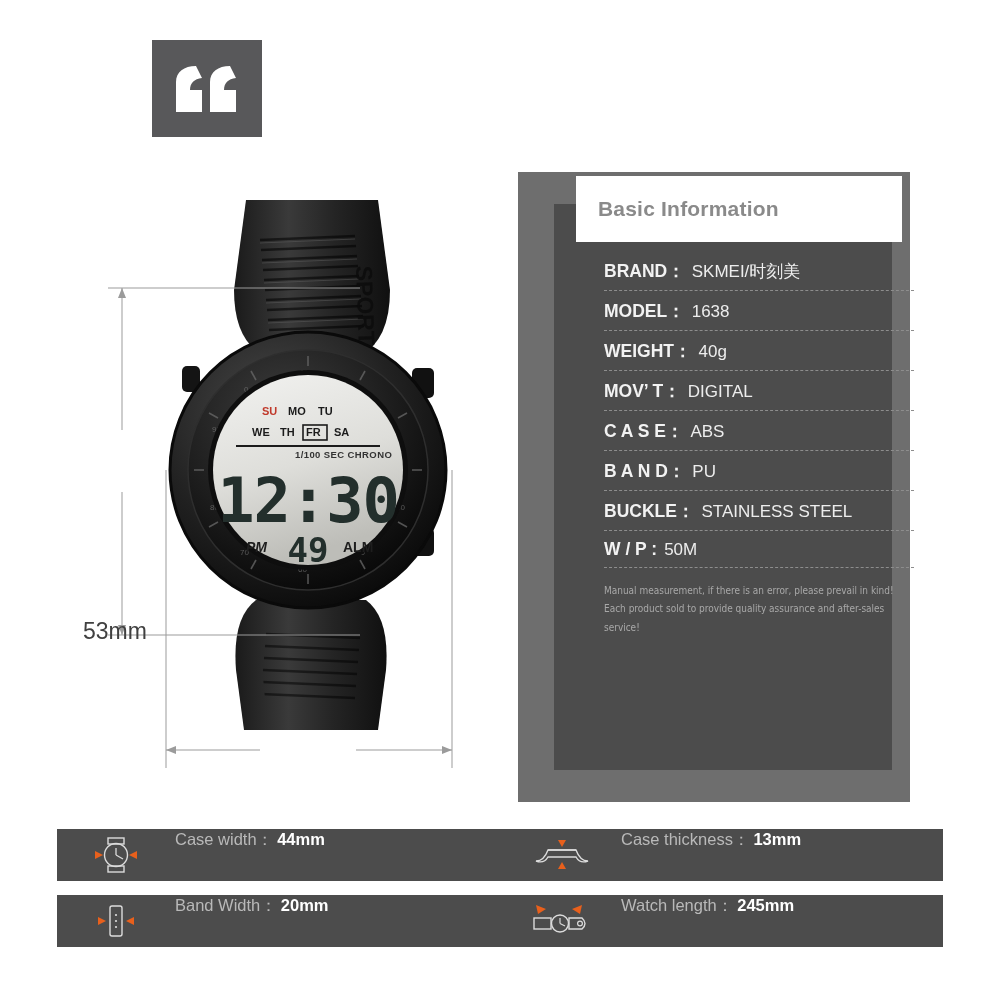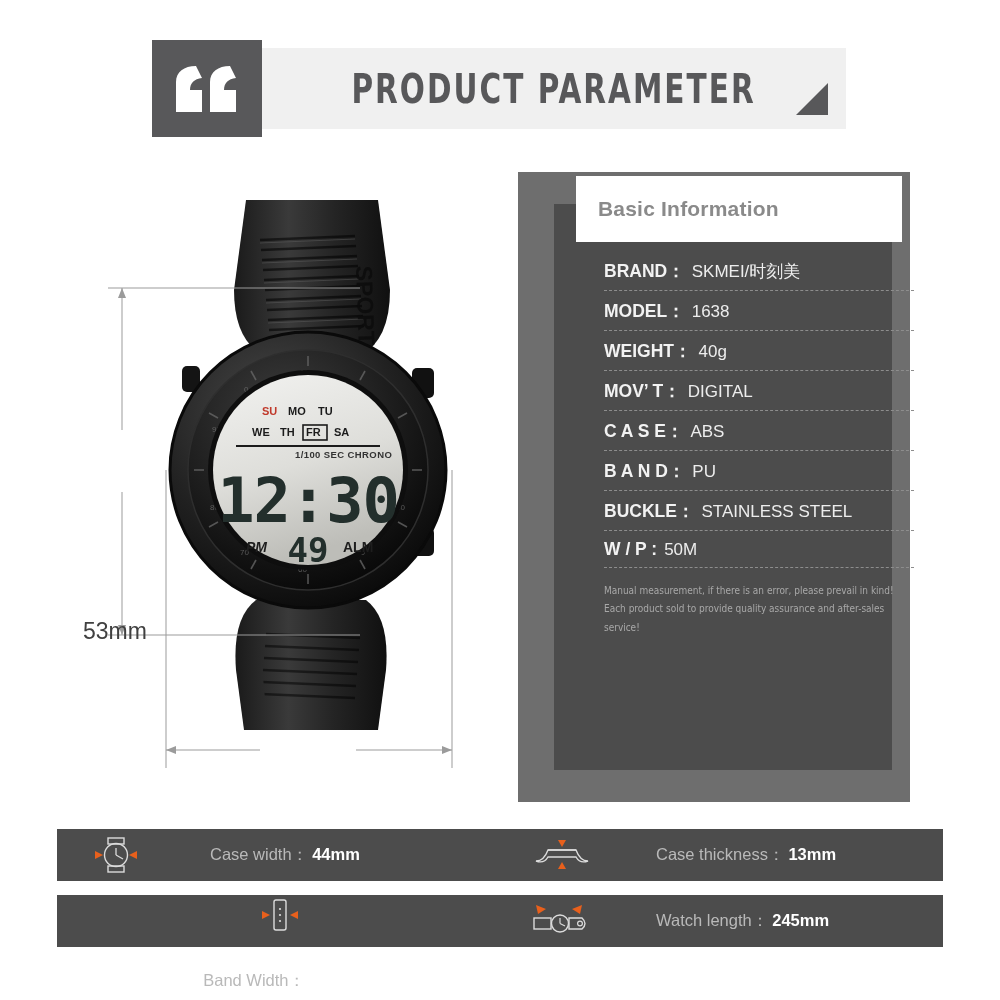--- a/index.html
+++ b/index.html
@@ -80,43 +80,39 @@
   .spec-row.fn .spec-val{margin-left:6px;}
   .spec-note{
     margin-top:13px;font-size:10.5px;color:#a8a8a8;line-height:1.75;
     font-family:"Liberation Sans Narrow","DejaVu Sans Condensed","Liberation Sans",sans-serif;
     transform:scaleX(0.95);transform-origin:left center;
   }
 
   
   .feat{
     position:absolute;height:52px;background:#4c4c4c;
-    display:flex;align-items:center;gap:35px;
+    display:flex;
   }
   #feat-case-width{left:57px;top:829px;width:446px;}
-  #feat-band-width{left:57px;top:895px;width:446px;flex-direction:column;}
+  #feat-band-width{left:57px;top:895px;width:446px;}
   #feat-case-thick{left:503px;top:829px;width:440px;}
   #feat-watch-len{left:503px;top:895px;width:440px;}
   .feat-icon{width:118px;display:flex;align-items:center;justify-content:center;}
   .feat-txt{font-size:16.5px;color:#b9b9b9;white-space:nowrap;}
   .feat-txt b{color:#ffffff;font-weight:bold;margin-left:4px;}
 </style>
 </head>
 <body>
 
 <div class="header">
   <div class="hdr-quote">
     <svg width="66" height="46" viewBox="0 0 66 46">
       <path d="M2 46 L2 16 C2 6 10 0 22 0 L28 12 C20 13 16 17 16 24 L28 24 L28 46 Z" fill="#ffffff"></path>
       <path d="M36 46 L36 16 C36 6 44 0 56 0 L62 12 C54 13 50 17 50 24 L62 24 L62 46 Z" fill="#ffffff"></path>
     </svg>
-  </div>
-  <div class="hdr-banner">
-    <div class="hdr-title">PRODUCT PARAMETER</div>
-    <div class="hdr-tri"></div>
   </div>
 </div>
 
 <div class="watch-area">
   <svg class="watch-svg" width="450" height="640" viewBox="0 0 450 640">
     <defs>
       <linearGradient id="strapG" x1="0" y1="0" x2="1" y2="0">
         <stop offset="0%" stop-color="#1a1a1a"></stop>
         <stop offset="35%" stop-color="#3a3a3a"></stop>
         <stop offset="65%" stop-color="#242424"></stop>

